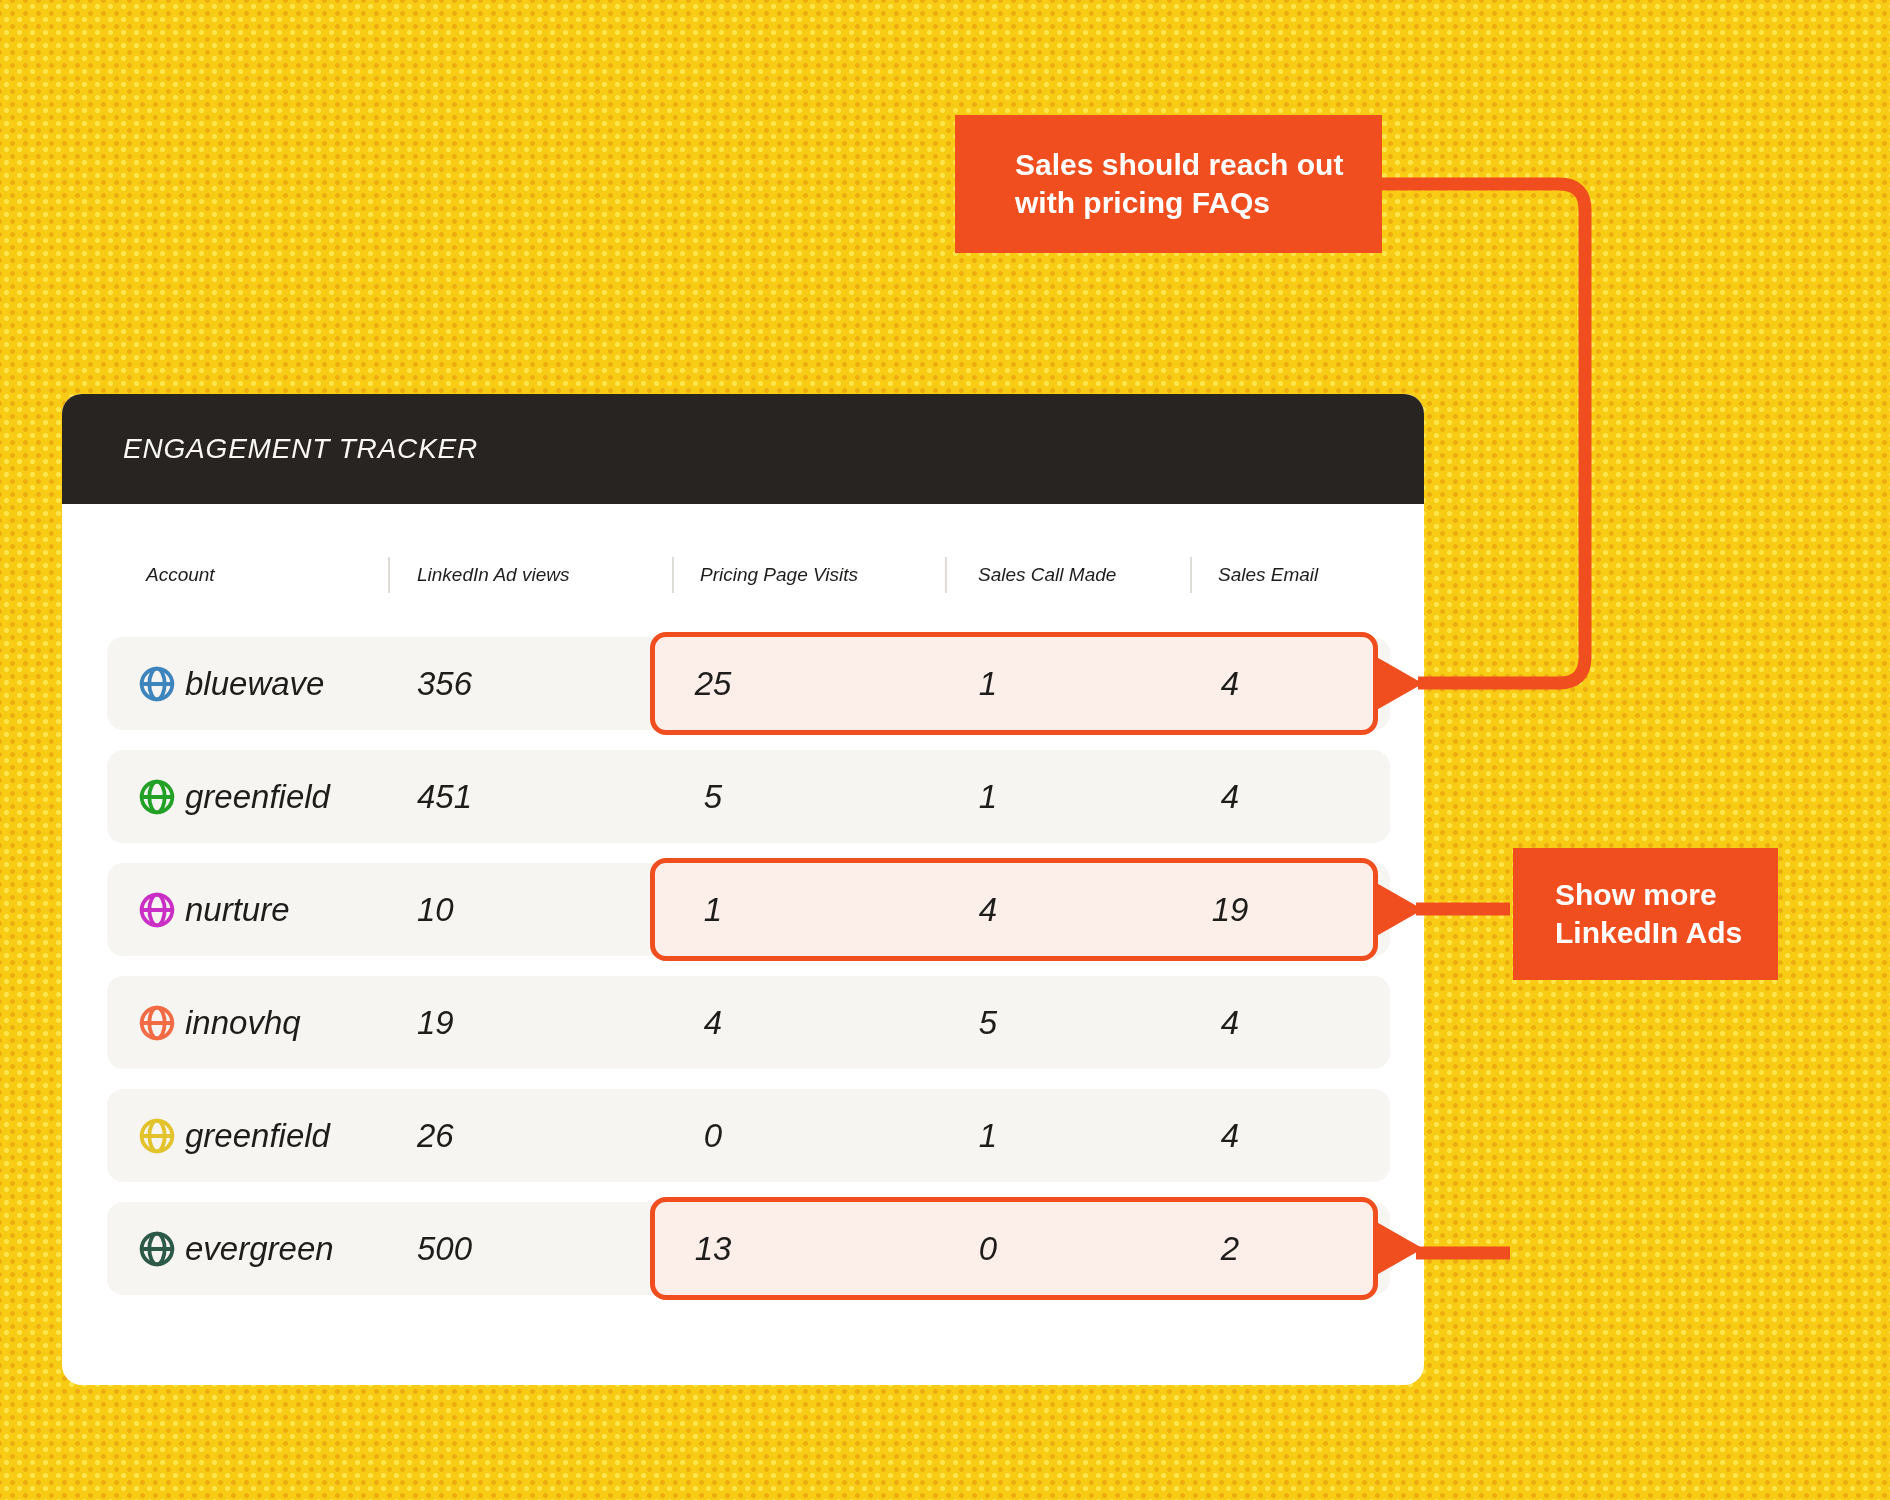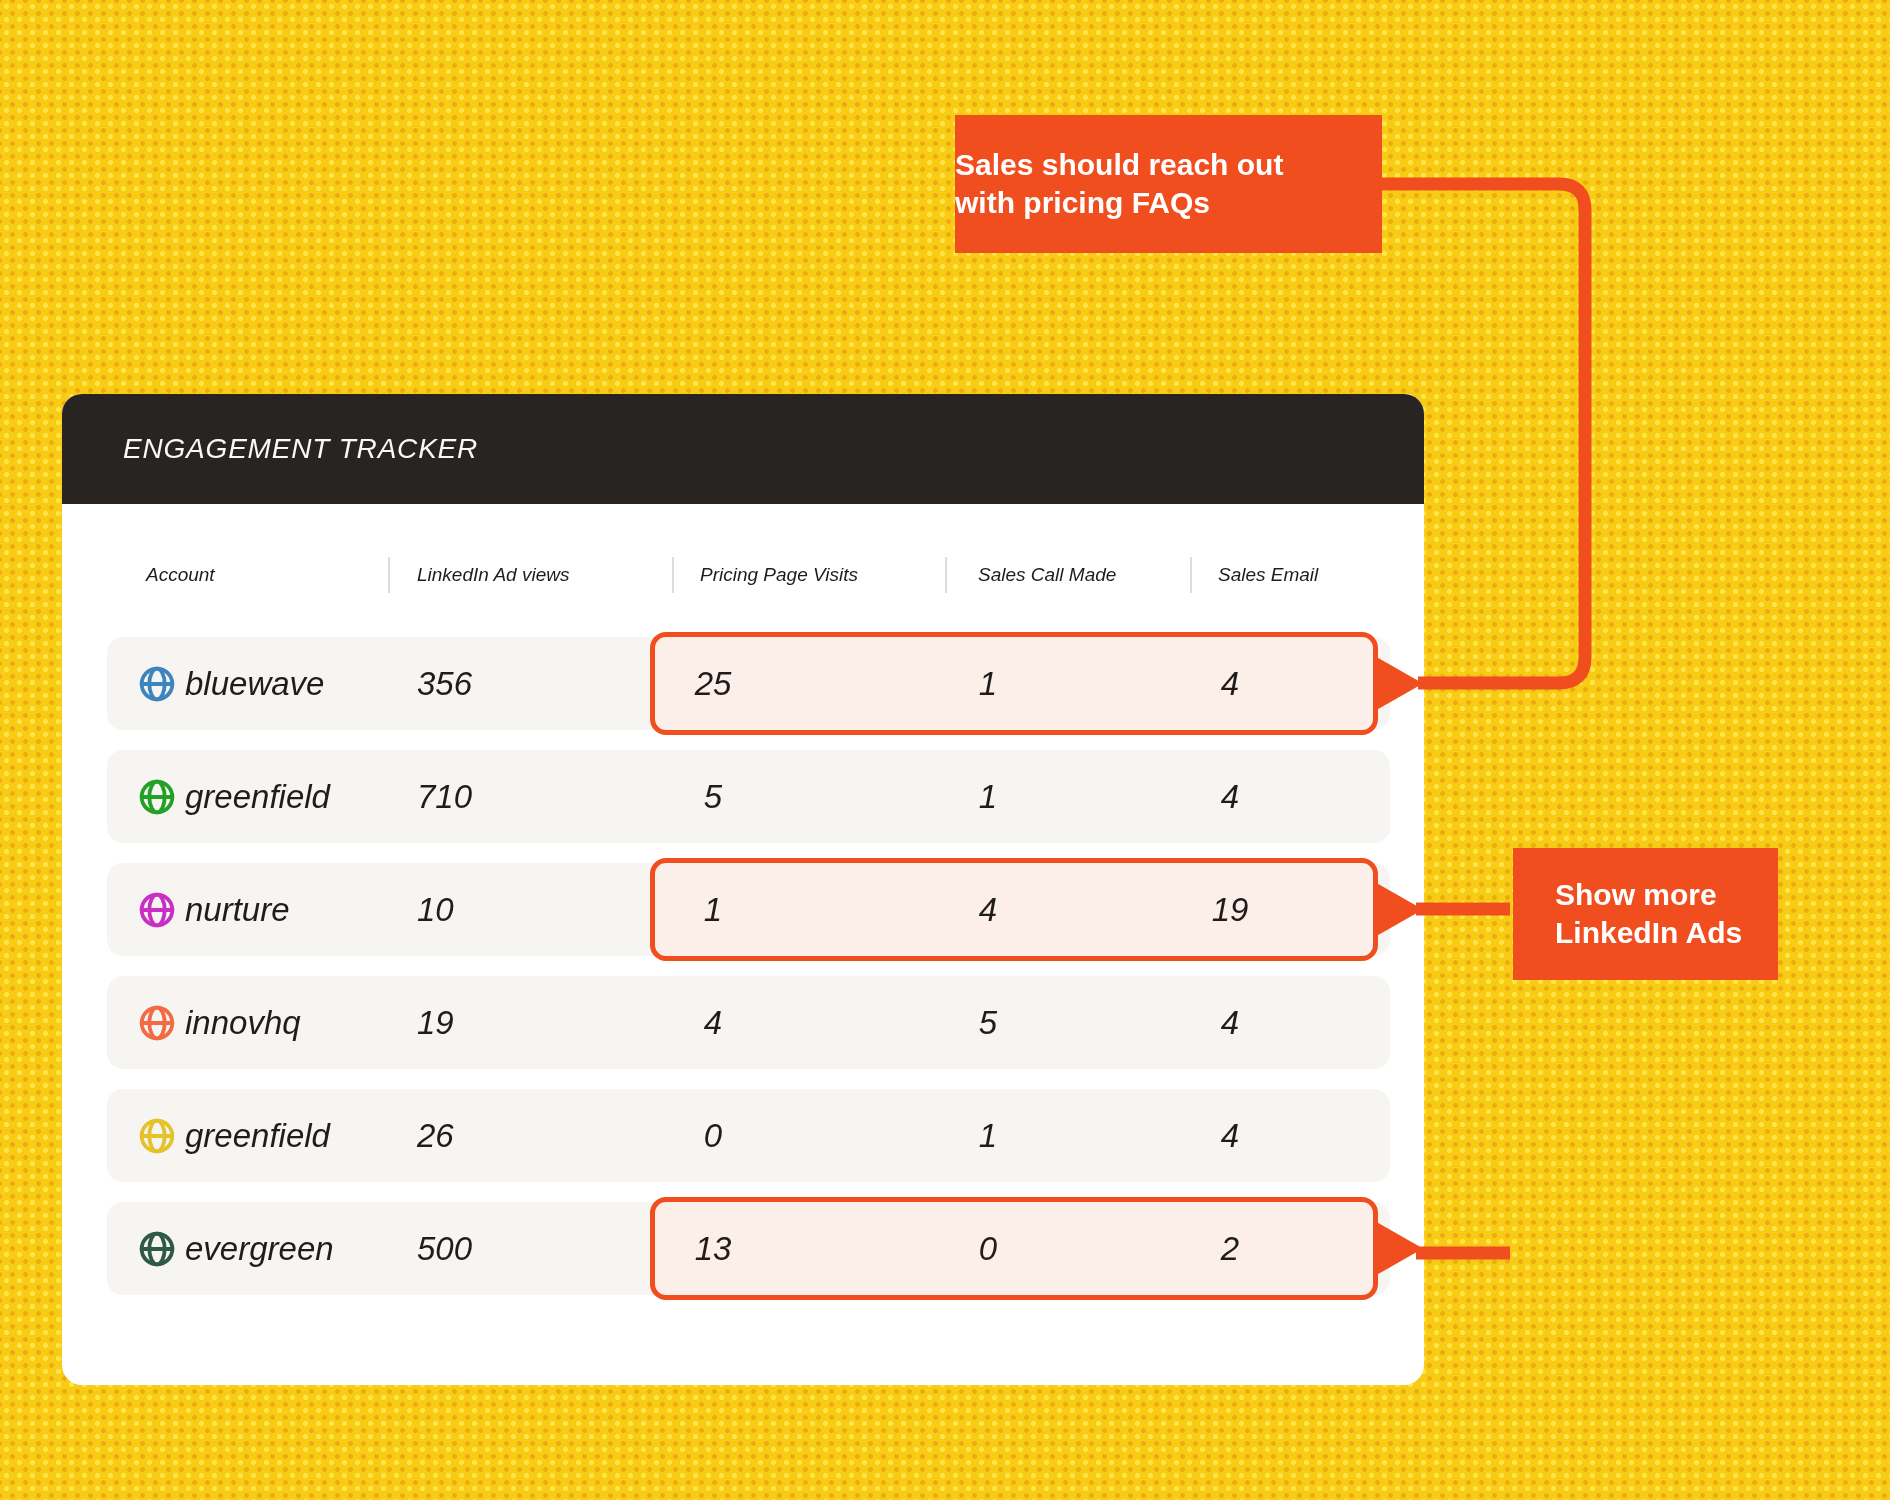--- a/index.html
+++ b/index.html
@@ -25,21 +25,21 @@
 
   
   .callout{
     position:absolute;z-index:4;
     background:var(--accent,#F04E1F);
     color:var(--callout-text,#fff);
     display:flex;align-items:center;
     font-weight:700;font-size:30px;line-height:38px;
     white-space:pre-line;
   }
-  .callout-0{left:955px;top:115px;width:427px;height:138px;box-sizing:border-box;}
+  .callout-0{left:955px;top:115px;width:427px;height:138px;padding-left:60px;box-sizing:border-box;}
   .callout-1{left:1505px;top:848px;width:265px;height:132px;padding-left:42px;box-sizing:border-box;margin-left:8px;}
   .callout-2{left:1506px;top:1194px;width:324px;height:130px;padding-left:42px;box-sizing:border-box;}
 
   
   .card{
     position:absolute;left:62px;top:394px;width:1362px;height:991px;
     background:var(--card-bg,#fff);border-radius:20px;z-index:2;font-style:italic;
   }
   .card-header{
     position:absolute;left:0;top:0;width:100%;height:110px;
@@ -155,21 +155,21 @@
   <div class="row">
 
     <span class="icon-wrap" style="color: rgb(35, 161, 39);">
       <svg viewBox="0 0 24 24" fill="none" stroke="currentColor" stroke-width="2.3" stroke-linecap="round">
         <circle cx="12" cy="12" r="9.2"></circle>
         <ellipse cx="12" cy="12" rx="4.6" ry="9.2"></ellipse>
         <line x1="2.8" y1="12" x2="21.2" y2="12"></line>
       </svg>
     </span>
     <span class="cell name">greenfield</span>
-    <span class="cell v-linkedin">710</span>
+    <span class="cell v-linkedin">451</span>
     <span class="cell v-pricing">5</span>
     <span class="cell v-calls">1</span>
     <span class="cell v-email">4</span>
   </div>
 
   <div class="row">
     <div class="hl"></div>
     <div class="tail"></div>
     <span class="icon-wrap" style="color: rgb(201, 47, 196);">
       <svg viewBox="0 0 24 24" fill="none" stroke="currentColor" stroke-width="2.3" stroke-linecap="round">

